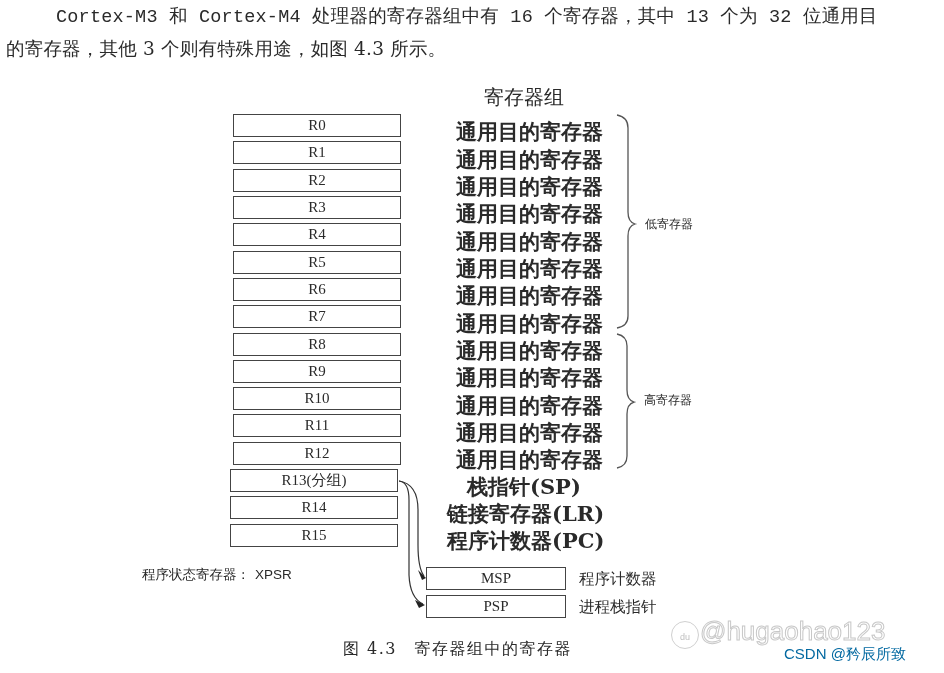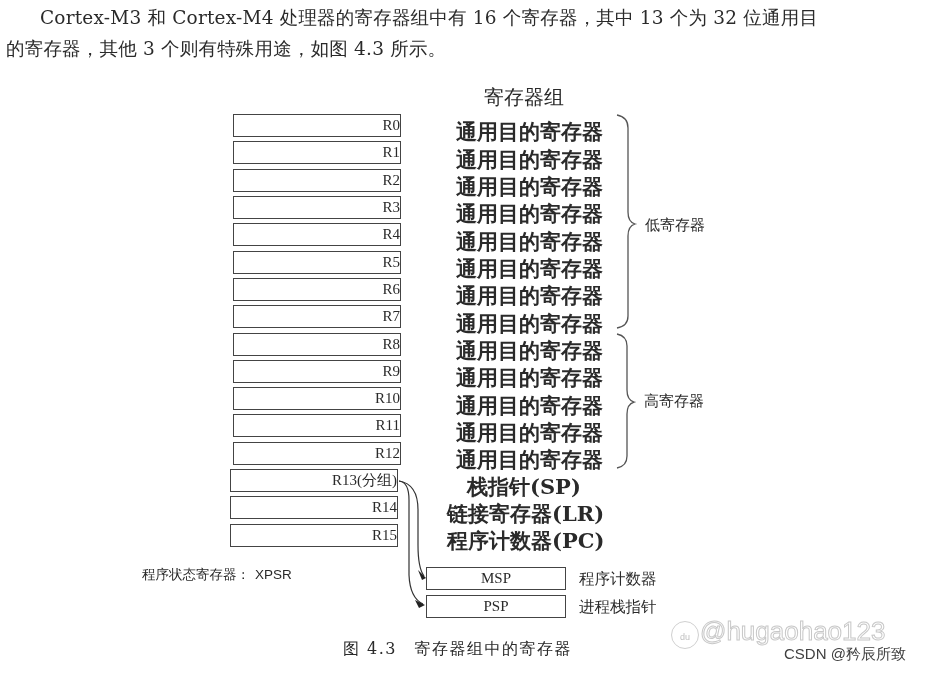--- a/index.html
+++ b/index.html
@@ -1,35 +1,35 @@
 <!DOCTYPE html>
 <html><head>
 <meta charset="utf-8">
 <style>
   html, body { margin:0; padding:0; background:#fff; }
   body { width:944px; height:673px; position:relative; overflow:hidden;
          font-family: "DejaVu Serif", "Liberation Serif", serif; color:#2a2a2a; }
   .intro { position:absolute; left:0; top:0; width:944px; font-size:18.5px; line-height:31px; }
-  .intro .l1 { position:absolute; left:40px; top:2px; white-space:nowrap; letter-spacing:0.2px; }
+  .intro .l1 { position:absolute; left:56px; top:2px; white-space:nowrap; letter-spacing:0.2px;font-family:Liberation Mono, monospace; }
   .intro .l2 { position:absolute; left:6px; top:33px; white-space:nowrap; letter-spacing:0.2px; }
   .title { position:absolute; left:484px; top:84px; font-size:20px; }
   .reg { position:absolute; left:233px; width:166px; height:21px; border:1px solid #444;
-         text-align:right; font-size:15px; line-height:21px; font-family:"Liberation Serif", serif; }
+         text-align:center; font-size:15px; line-height:21px; font-family:"Liberation Serif", serif; }
   .desc { position:absolute; left:456px; font-size:21px; white-space:nowrap;font-weight:bold; }
-  .grp { position:absolute; font-size:15px;text-align:center; }
+  .grp { position:absolute; font-size:12px;text-align:center; }
   .xpsr { position:absolute; left:142px; top:566px; font-family:"Liberation Sans", sans-serif; font-size:13.5px; }
   .xpsr .v { margin-left:5px; }
   .sbox { position:absolute; left:426px; width:138px; height:21px; border:1px solid #444;
           text-align:center; font-size:15px; line-height:21px; font-family:"Liberation Serif", serif; }
   .sdesc { position:absolute; left:579px; font-size:15.5px; }
   .caption { position:absolute; left:343px; top:639px; font-size:16px; letter-spacing:1.5px; }
   .wm1 { position:absolute; left:700px; top:616px; font-family:"Liberation Sans", sans-serif;
          font-size:26px; color:transparent; -webkit-text-stroke:1px #c8c8c8; white-space:nowrap;text-align:right; }
   .wm2 { position:absolute; left:784px; top:645px; font-family:"Liberation Sans", sans-serif;
-         font-size:15px; color:#404040; white-space:nowrap; }
+         font-size:15px; color:#0369a1; white-space:nowrap; }
   .paw { position:absolute; left:671px; top:621px; width:26px; height:26px; border:1px solid #d0d0d0;
          border-radius:50%; font-family:"Liberation Sans", sans-serif; font-size:9px; color:#c0c0c0;
          text-align:center; line-height:30px; }
   svg.lines { position:absolute; left:0; top:0; }
 </style>
 </head>
 <body>
 
 <div class="intro">
   <div class="l1">Cortex-M3 和 Cortex-M4 处理器的寄存器组中有 16 个寄存器，其中 13 个为 32 位通用目</div>

